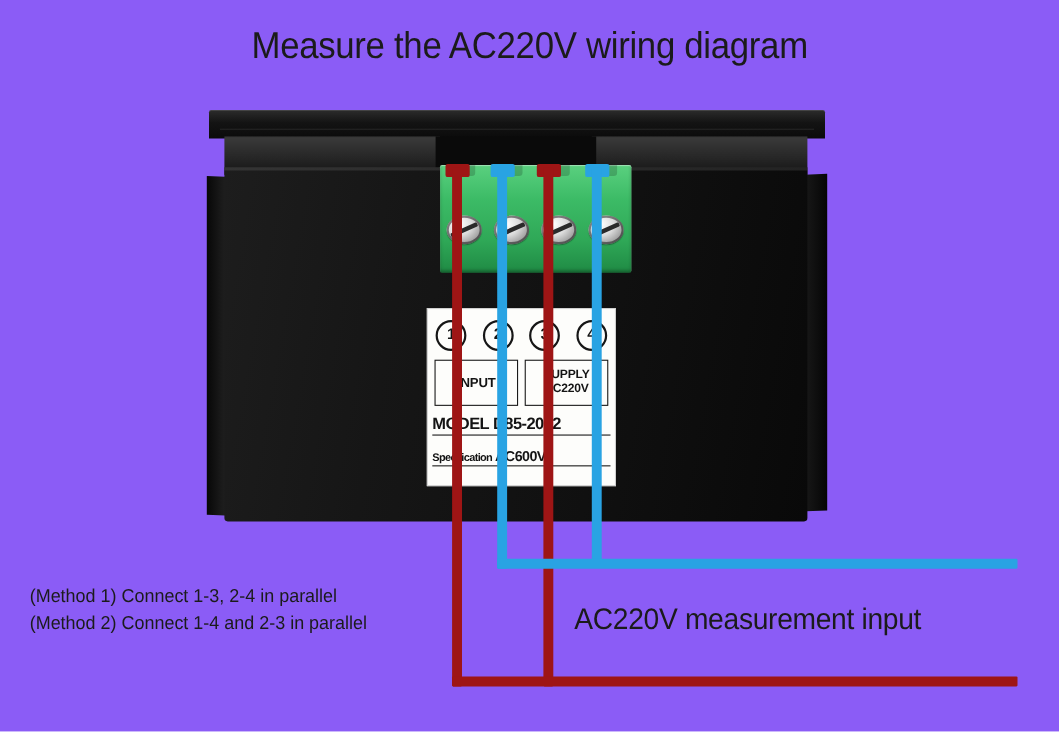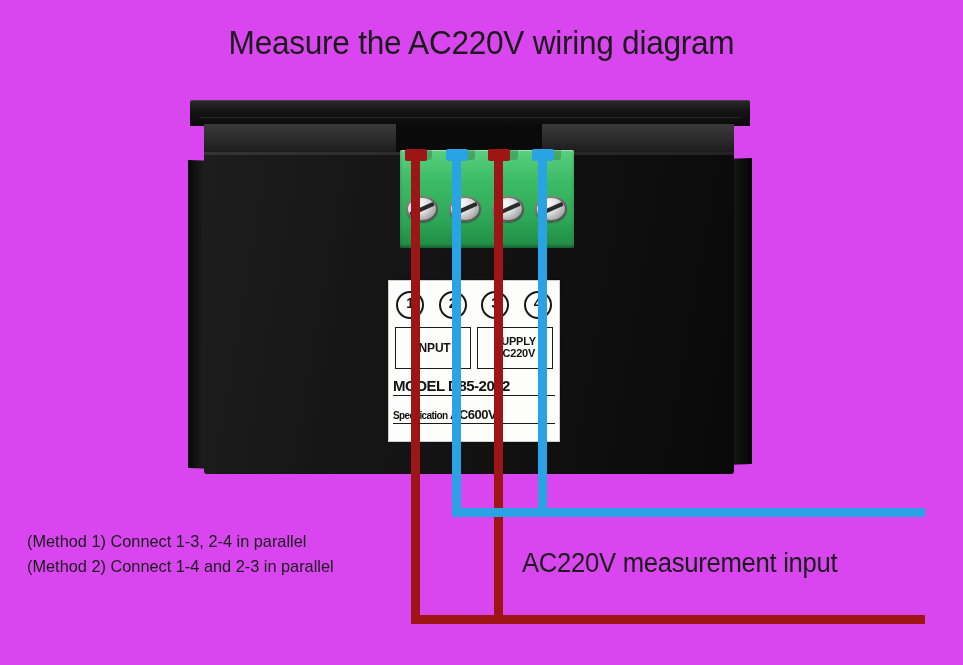--- a/index.html
+++ b/index.html
@@ -9,21 +9,21 @@
     background: #ffffff;
   }
   body {
     font-family: "Liberation Sans", sans-serif;
     -webkit-font-smoothing: antialiased;
   }
   #stage {
     position: relative;
     width: 963px;
     height: 665px;
-    background: #d946ef;
+    background: #8b5cf6;
     overflow: hidden;
   }
 
   
   .title {
     position: absolute;
     left: 0;
     top: 23px;
     width: 963px;
     text-align: center;

